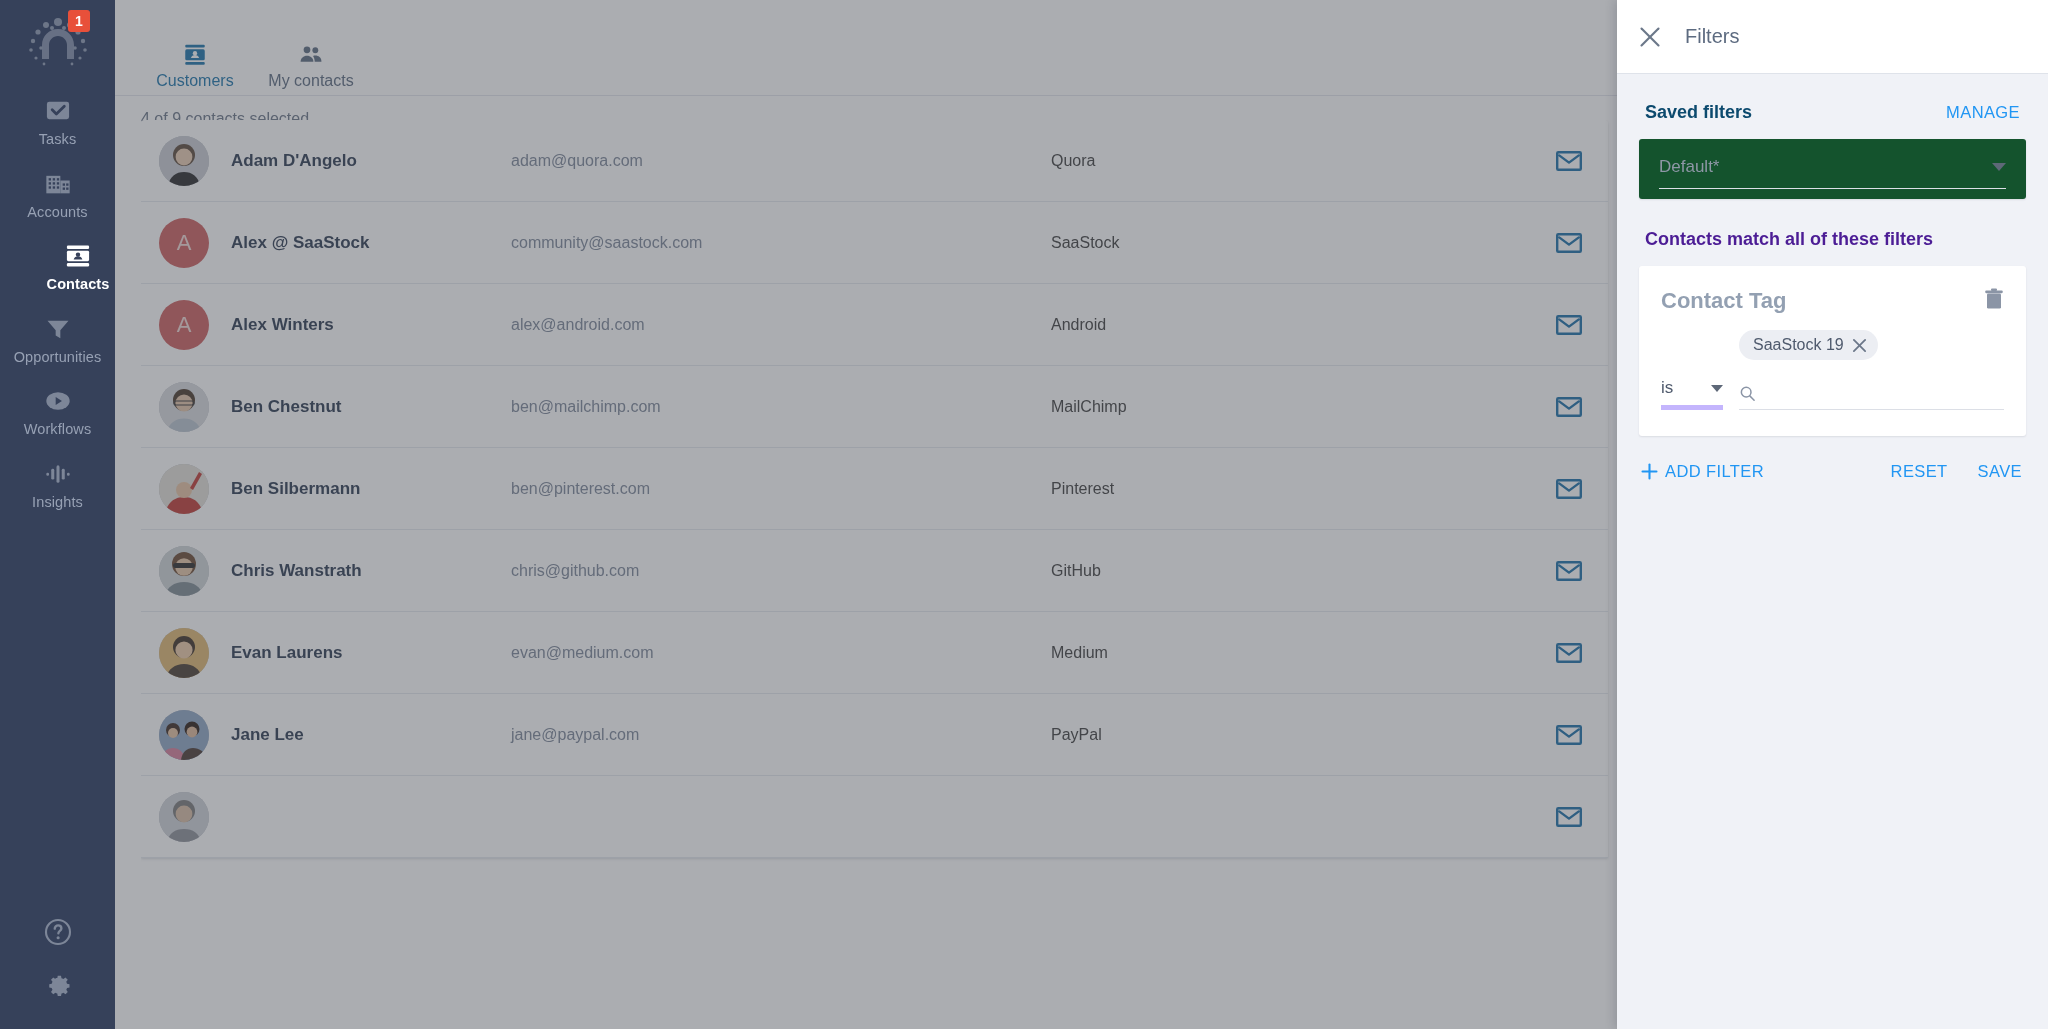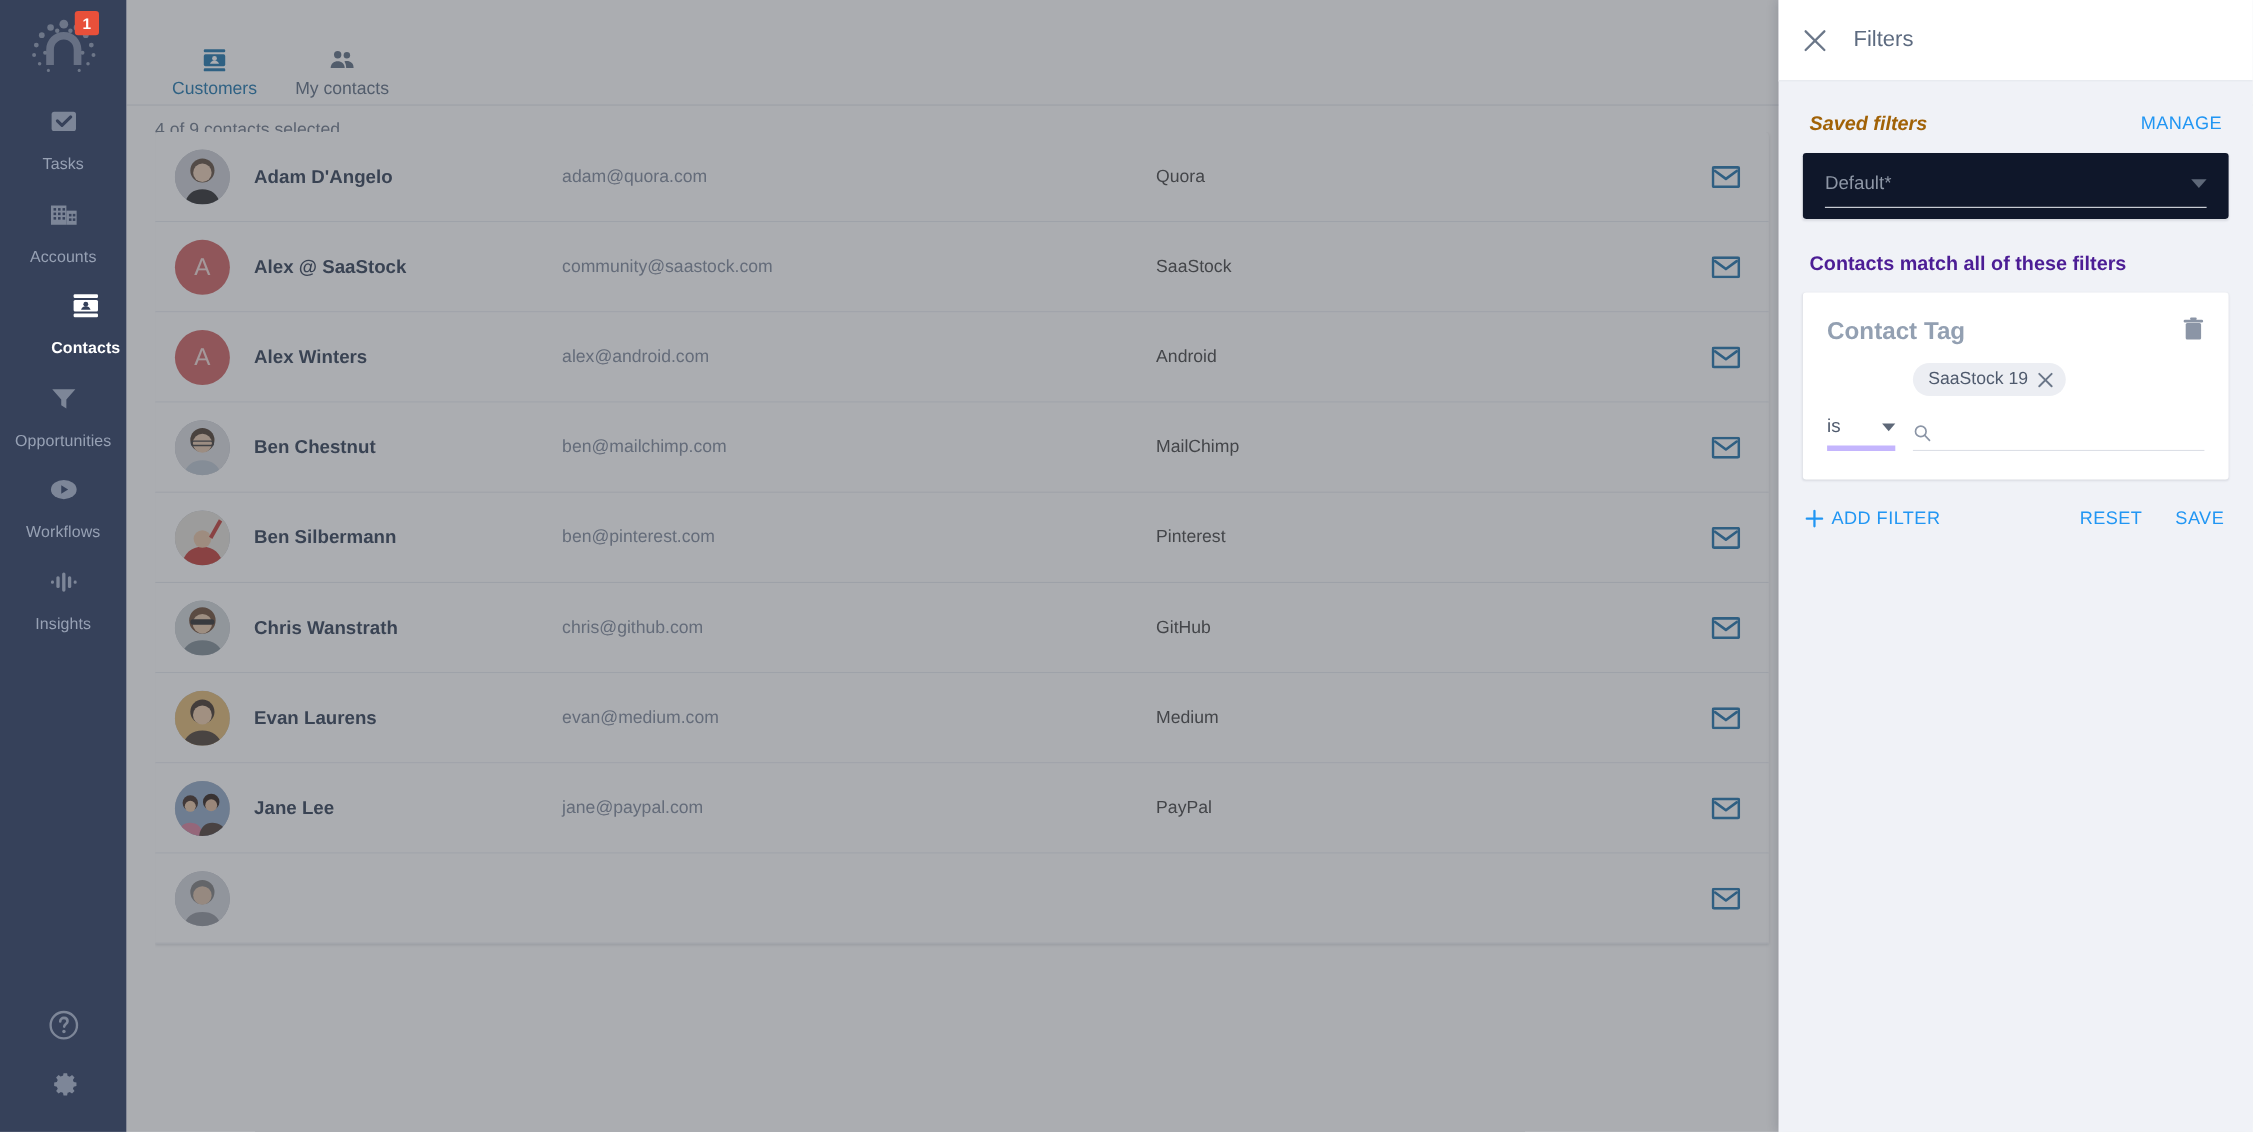--- a/index.html
+++ b/index.html
@@ -39,21 +39,21 @@
     border-radius: 3px;
     font-size: 14px; font-weight: 600;
     display: flex; align-items: center; justify-content: center;
     padding: 0 5px;
   }
 
   .nav-item {
     width: 115px;
     padding: 13px 0 10px 0;
     display: flex; flex-direction: column; align-items: center;
-    gap: 18px;
+    gap: 7px;
     cursor: pointer;
     color: #97a1b4;
     text-decoration: none;
   }
   .nav-item .ic { width: 28px; height: 28px; display:block; }
   .nav-item .lbl { font-size: 14.5px; letter-spacing: .1px; line-height: 1; }
   .nav-item.active { color: #ffffff; padding-left: 41px; }
   .nav-item.active .lbl { font-weight: 700; }
 
   .nav-spacer { flex: 1 1 auto; }
@@ -187,26 +187,26 @@
     gap: 24px;
     flex: 0 0 74px;
   }
   .fp-close { width: 22px; height: 22px; cursor: pointer; }
   .fp-title { font-size: 20px; color: #5d6b80; }
 
   .fp-saved {
     display: flex; align-items: center; justify-content: space-between;
     padding: 28px 28px 16px 28px;
   }
-  .fp-saved h3 { font-size: 18px; color: #a16207; font-weight: 700; font-style: italic; }
+  .fp-saved h3 { font-size: 18px; color: #0c4a6e; font-weight: 700; }
   .fp-manage { font-size: 16.5px; color: #2196f3; letter-spacing: .4px; cursor: pointer; }
 
   .fp-select-card {
     margin: 0 22px;
-    background: #0f172a;
+    background: #14532d;
     border-radius: 3px;
     box-shadow: 0 1px 2px rgba(20,30,50,.10);
     padding: 18px 20px 10px 20px;
   }
   .fp-select {
     display: flex; align-items: center; justify-content: space-between;
     border-bottom: 1px solid #dcdfe6;
     padding-bottom: 11px;
     cursor: pointer;
   }

